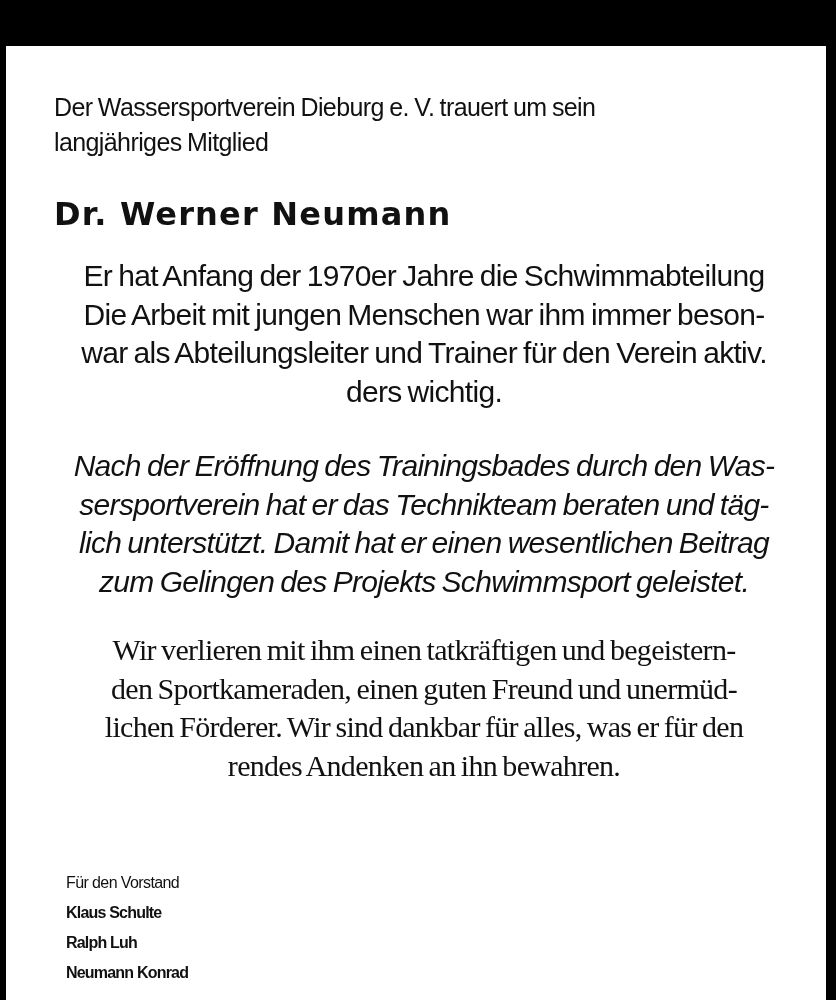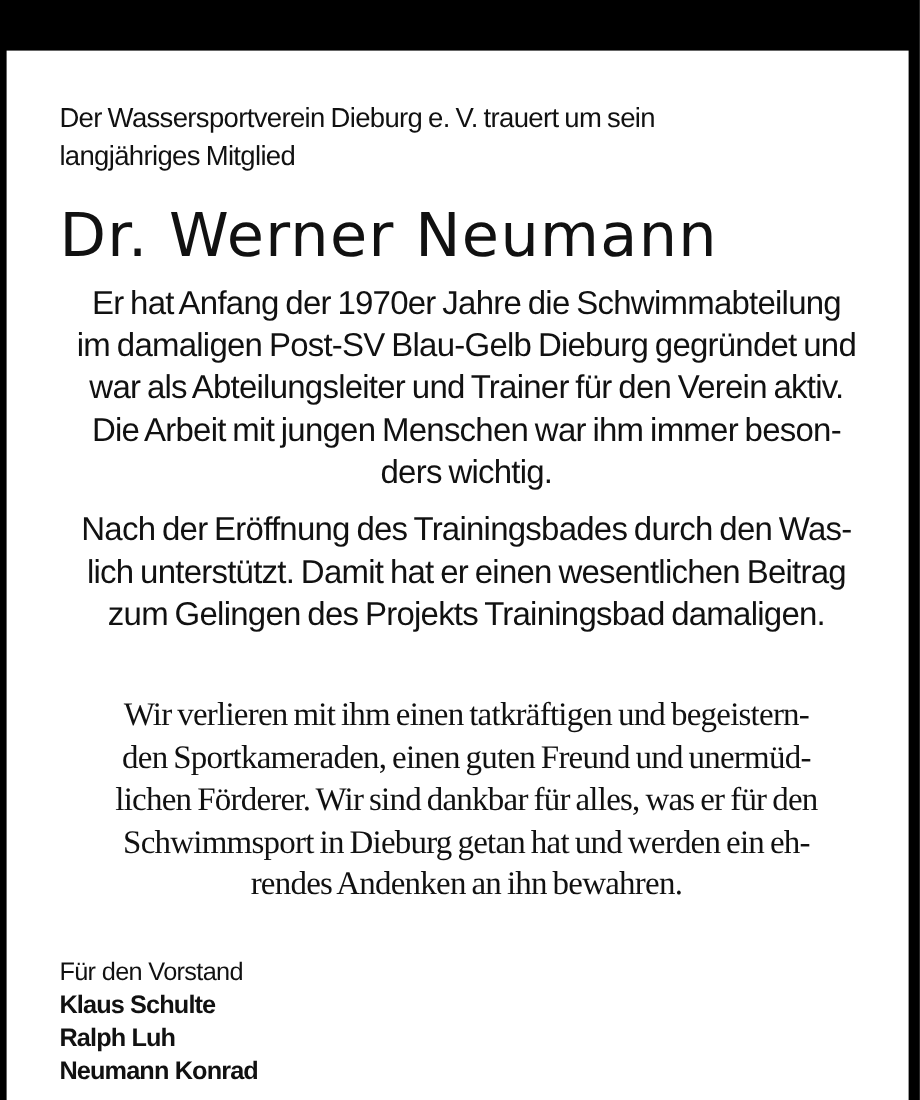--- a/index.html
+++ b/index.html
@@ -34,83 +34,82 @@
       line-height: 35px;
       letter-spacing: -0.6px;
       word-spacing: -1px;
       font-stretch: condensed;
     }
     .intro-line { display: block; white-space: nowrap; }
     .name {
       position: absolute;
       left: 48px;
       top: 140px;
-      font-size: 55px;
-      font-weight: normal;
+      font-size: 32px;
+      font-weight: bold;
       letter-spacing: 1.2px;
       line-height: 56px;
       white-space: nowrap;
       font-family: "DejaVu Sans", sans-serif;
     }
     .para {
       position: absolute;
       left: 48px;
       width: 740px;
       font-size: 30px;
       line-height: 38.5px;
       letter-spacing: -0.7px;
       word-spacing: -1.5px;
       text-align: center;
     }
     .para .line { display: block; white-space: nowrap; }
     .p1 { top: 211px; }
-    .p2 { top: 417px; }
+    .p2 { top: 401px; font-style: italic; }
     .p3 { top: 585px; font-family: Liberation Serif, serif; }
     .signature {
       position: absolute;
-      left: 48px;
+      left: 60px;
       top: 822px;
-      font-size: 23px;
+      font-size: 16px;
       line-height: 30px;
       letter-spacing: -0.6px;
     }
     .signature .vorstand { display: block; }
     .signature .signer { display: block; font-weight: bold; letter-spacing: -0.8px; }
   </style>
 </head>
 <body>
 
 <div class="notice">
 
   <div class="intro">
     <span class="intro-line">Der Wassersportverein Dieburg e. V. trauert um sein</span>
     <span class="intro-line">langjähriges Mitglied</span>
   </div>
 
   <div class="name">Dr. Werner Neumann</div>
 
   <div class="para p1">
     <span class="line">Er hat Anfang der 1970er Jahre die Schwimmabteilung</span>
-    <span class="line">im damaligen Post-SV Blau-Gelb Dieburg gegründet und</span>
+    <span class="line">Die Arbeit mit jungen Menschen war ihm immer beson-</span>
     <span class="line">war als Abteilungsleiter und Trainer für den Verein aktiv.</span>
-    <span class="line">Die Arbeit mit jungen Menschen war ihm immer beson-</span>
     <span class="line">ders wichtig.</span>
   </div>
 
   <div class="para p2">
     <span class="line">Nach der Eröffnung des Trainingsbades durch den Was-</span>
+    <span class="line">sersportverein hat er das Technikteam beraten und täg-</span>
     <span class="line">lich unterstützt. Damit hat er einen wesentlichen Beitrag</span>
-    <span class="line">zum Gelingen des Projekts Trainingsbad damaligen.</span>
+    <span class="line">zum Gelingen des Projekts Schwimmsport geleistet.</span>
   </div>
 
   <div class="para p3">
     <span class="line">Wir verlieren mit ihm einen tatkräftigen und begeistern-</span>
     <span class="line">den Sportkameraden, einen guten Freund und unermüd-</span>
     <span class="line">lichen Förderer. Wir sind dankbar für alles, was er für den</span>
-    <span class="line">Schwimmsport in Dieburg getan hat und werden ein eh-</span>
     <span class="line">rendes Andenken an ihn bewahren.</span>
   </div>
 
   <div class="signature">
     <span class="vorstand">Für den Vorstand</span>
     <span class="signer">Klaus Schulte</span>
     <span class="signer">Ralph Luh</span>
     <span class="signer">Neumann Konrad</span>
   </div>
 

